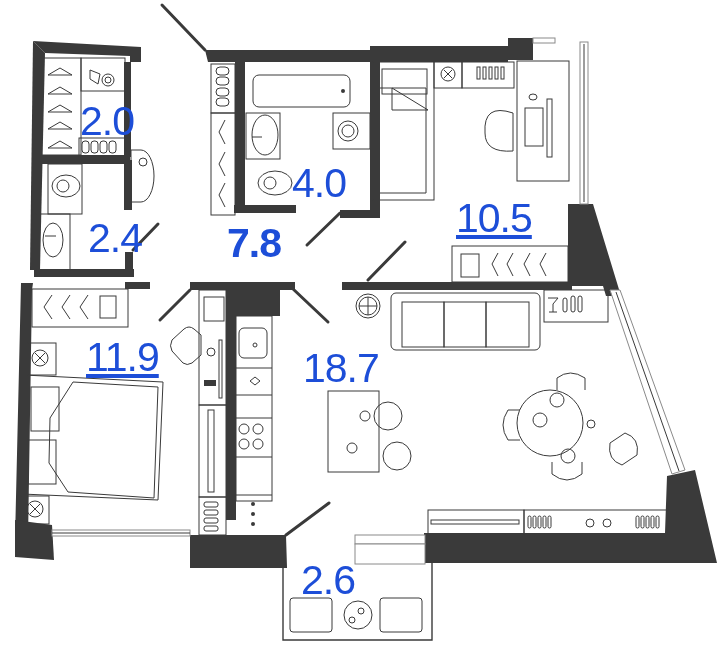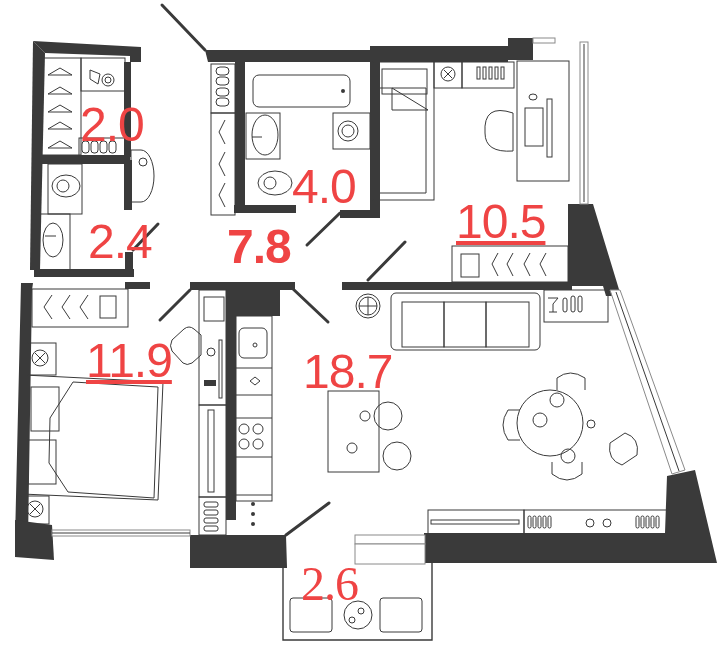--- a/index.html
+++ b/index.html
@@ -3,21 +3,21 @@
 <meta charset="utf-8">
 <style>
   html, body { margin: 0; padding: 0; background: #ffffff; }
   body { width: 720px; height: 650px; position: relative; overflow: hidden; font-family: "Liberation Sans", sans-serif; }
   #plan { position: absolute; left: 0; top: 0; }
   .wall { fill: #3a3a3a; }
   .line { fill: none; stroke: #3a3a3a; stroke-width: 1.4; }
   .thin { fill: none; stroke: #3a3a3a; stroke-width: 1; }
   .door { stroke: #3a3a3a; stroke-width: 3; stroke-linecap: round; }
   .win { fill: #ffffff; stroke: #8a8a8a; stroke-width: 1; }
-  .label { position: absolute; color: #ef4444; font-family: "Liberation Sans", sans-serif; font-size: 48px; font-weight: 300; letter-spacing: -1px; line-height: 1; }
+  .label { position: absolute; color: #1d4ed8; font-family: "Liberation Sans", sans-serif; font-size: 41px; font-weight: 300; letter-spacing: -1px; line-height: 1; }
 </style>
 </head>
 <body>
 
 <svg id="plan" width="720" height="650" viewBox="0 0 720 650" xmlns="http://www.w3.org/2000/svg">
 
   <g>
 
     <polygon class="wall" points="33,41 141,47 141,62 130,62 130,56 45,53"></polygon>
 
@@ -275,13 +275,13 @@
   </g>
 </svg>
 
 <div class="label" style="left:80px; top:101px;">2.0</div>
 <div class="label" style="left:88px; top:218px;">2.4</div>
 <div class="label" style="left:292px; top:163px;text-align:right;">4.0</div>
 <div class="label" style="left:227px; top:223px;font-weight:bold;">7.8</div>
 <div class="label" style="left:456px; top:198px;text-decoration:underline;">10.5</div>
 <div class="label" style="left:86px; top:337px;text-decoration:underline;">11.9</div>
 <div class="label" style="left:303px; top:348px;">18.7</div>
-<div class="label" style="left:301px; top:560px;font-family:Liberation Serif, serif;">2.6</div>
+<div class="label" style="left:301px; top:560px;">2.6</div>
 
 </body></html>

